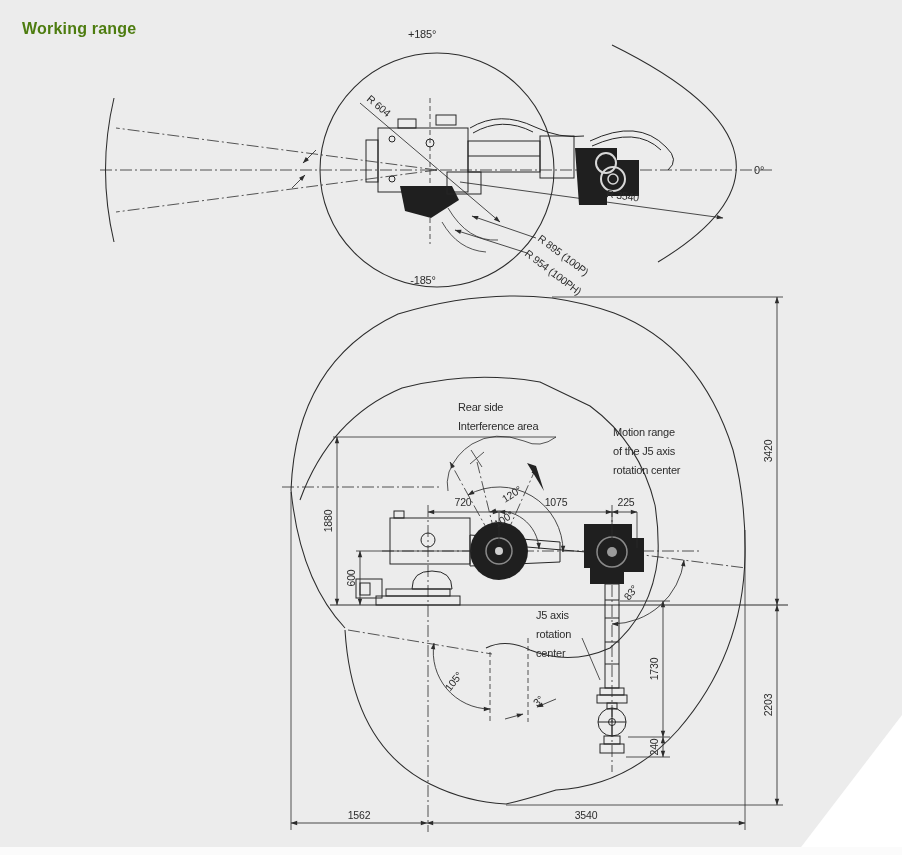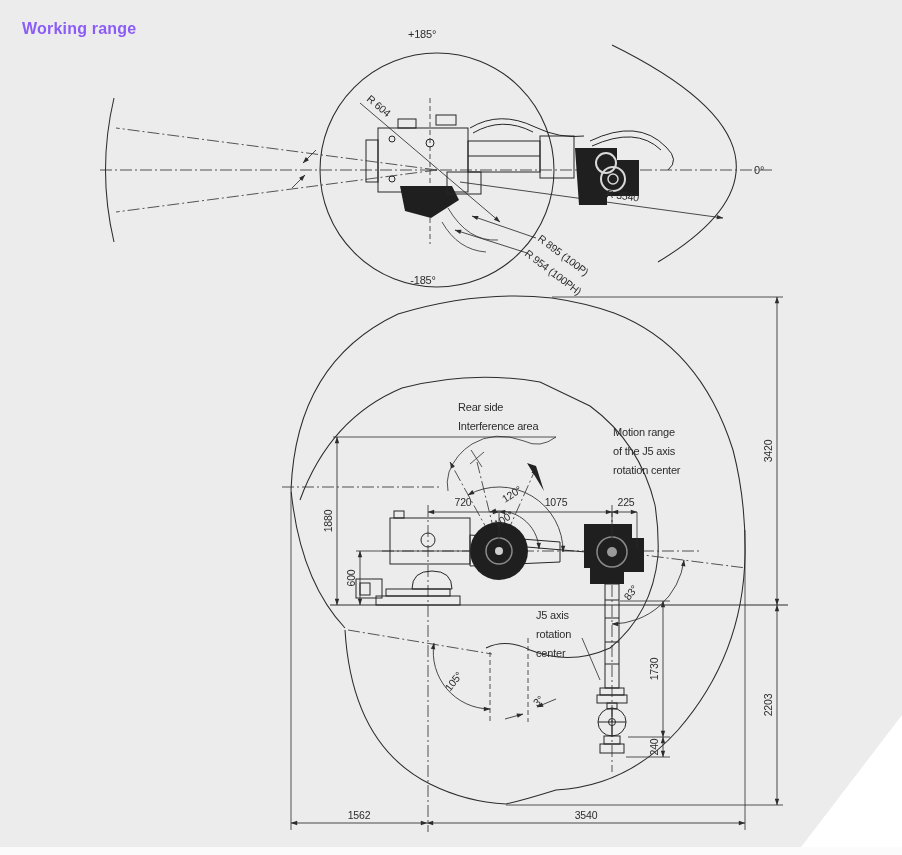--- a/index.html
+++ b/index.html
@@ -1,18 +1,18 @@
 <!DOCTYPE html>
 <html><head>
 <meta charset="utf-8">
 <style>
   html,body{margin:0;padding:0;}
   body{width:902px;height:855px;overflow:hidden;background:#ffffff;font-family:"Liberation Sans",sans-serif;}
   .page{position:relative;width:902px;height:855px;background:#ececec;}
-  .page-title{position:absolute;left:22px;top:20px;font-size:16px;font-weight:bold;color:#8b5cf6;letter-spacing:0.2px;}
+  .page-title{position:absolute;left:22px;top:20px;font-size:16px;font-weight:bold;color:#4d7c0f;letter-spacing:0.2px;}
   svg{position:absolute;left:0;top:0;}
   text{fill:#2c2c2c;font-size:10.5px;font-family:"Liberation Sans",sans-serif;letter-spacing:-0.2px;}
   text.lbl{font-size:11px;}
   .thin{stroke:#2c2c2c;stroke-width:0.8;fill:none;}
   .med{stroke:#2c2c2c;stroke-width:1.05;fill:none;}
   .dashdot{stroke:#2c2c2c;stroke-width:0.8;fill:none;stroke-dasharray:12 3 2 3;}
   .dash{stroke:#2c2c2c;stroke-width:0.8;fill:none;stroke-dasharray:5 3;}
   .dim{stroke:#2c2c2c;stroke-width:0.85;fill:none;marker-start:url(#arr);marker-end:url(#arr);}
   .dimE{stroke:#2c2c2c;stroke-width:0.85;fill:none;marker-end:url(#arr);}
   .robot{stroke:#262626;stroke-width:1;fill:none;}

